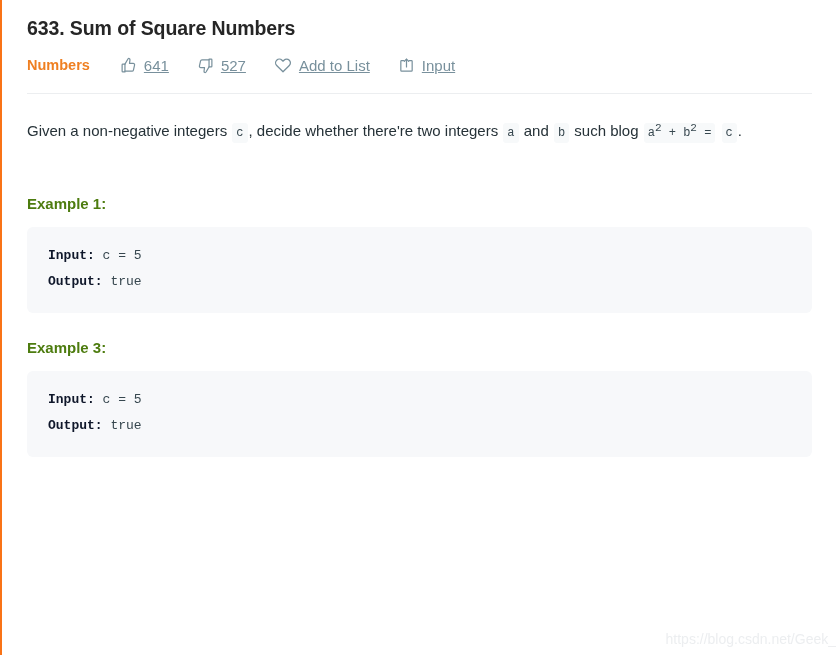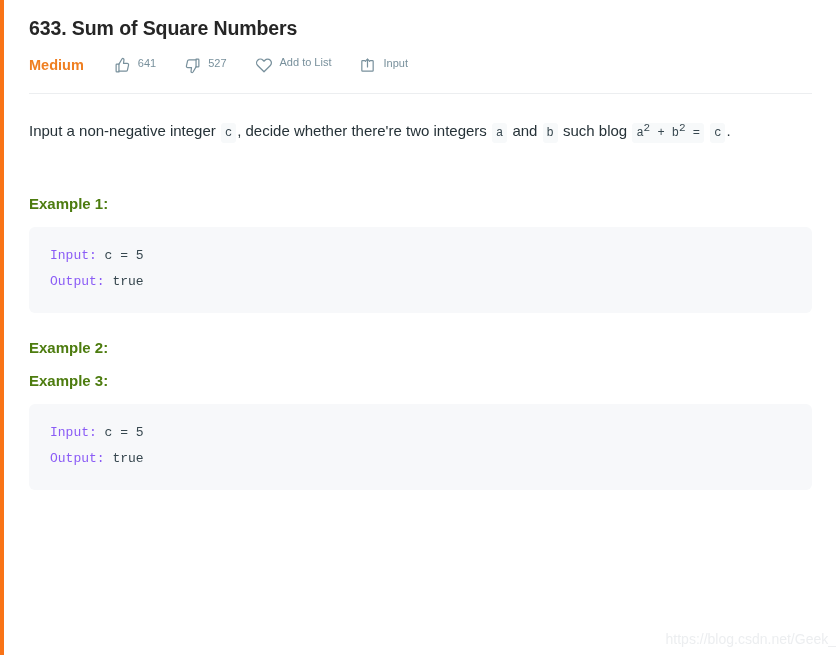--- a/index.html
+++ b/index.html
@@ -12,21 +12,21 @@
     height: 655px;
     overflow: hidden;
     font-family: "Liberation Sans", sans-serif;
     -webkit-font-smoothing: antialiased;
   }
   .page {
     position: relative;
     width: 836px;
     height: 655px;
     box-sizing: border-box;
-    border-left: 4px solid #f97316;
+    border-left: 2px solid #f97316;
     background: #ffffff;
   }
   .content {
     padding: 14px 24px 0 25px;
   }
 
   
   .problem-title {
     font-size: 19.5px;
     font-weight: bold;
@@ -45,25 +45,26 @@
   }
   .difficulty {
     font-size: 14.5px;
     color: #ef7f21;
     font-weight: 600;
     margin-right: 30px;
     white-space: nowrap;
   }
   .action-item {
     display: flex;
-    align-items: flex-start;
+    align-items: flex-end;
     color: #78909c;
-    font-size: 11px;
+    font-size: 15px;
     margin-right: 28px;
     white-space: nowrap;
+    text-decoration: underline;
   }
   .action-item .icn {
     display: inline-flex;
     align-items: center;
     justify-content: center;
     margin-right: 7px;
   }
   .action-item .lbl { color: #78909c; }
   .divider {
     border: 0;
@@ -110,22 +111,22 @@
     padding: 16px 20px 18px 21px;
     margin: 0 0 25px 0;
     font-family: "Liberation Mono", monospace;
     font-size: 13px;
     line-height: 26px;
     color: #37474f;
     max-width: 788px;
     box-sizing: border-box;
   }
   .code-block .k {
-    font-weight: normal;
-    color: #8b5cf6;
+    font-weight: bold;
+    color: #0f172a;
   }
   .code-line { white-space: pre; }
 
   
   .watermark {
     position: absolute;
     right: 0px;
     bottom: 8px;
     font-size: 14px;
     color: #eceef0;
@@ -137,21 +138,21 @@
 </head>
 <body>
 
 <div class="page">
   <div class="content">
 
     <h1 class="problem-title">633. Sum of Square Numbers</h1>
 
     <div class="action-bar">
 
-      <span class="difficulty">Medium</span>
+      <span class="difficulty">Numbers</span>
 
       <div class="action-item">
         <span class="icn">
           <svg width="17" height="17" viewBox="0 0 24 24" fill="none" stroke="#78909c" stroke-width="1.7" stroke-linecap="round" stroke-linejoin="round">
             <path d="M7 10v11H4a1 1 0 0 1-1-1v-9a1 1 0 0 1 1-1z"></path>
             <path d="M7 10l4.2-7.2a1.6 1.6 0 0 1 2.9 1.1L13.4 9h5.2a2 2 0 0 1 1.95 2.47l-1.6 7A2 2 0 0 1 17 20H7"></path>
           </svg>
         </span>
         <span class="lbl">641</span>
       </div>
@@ -184,37 +185,36 @@
           </svg>
         </span>
         <span class="lbl">Input</span>
       </div>
 
     </div>
 
     <hr class="divider">
 
     <p class="description">
-      <span>Input a non-negative integer</span>
+      <span>Given a non-negative integers</span>
       <code class="inline">c</code><span>, decide whether there're two integers</span>
       <code class="inline">a</code>
       <span>and</span>
       <code class="inline">b</code>
       <span>such blog</span>
       <code class="inline"><span>a</span><sup>2</sup><span> + </span><span>b</span><sup>2</sup><span> =</span></code>
       <code class="inline">c</code><span>.</span>
     </p>
 
     <h2 class="example-heading">Example 1:</h2>
     <div class="code-block">
       <div class="code-line"><span class="k">Input:</span><span> c = 5</span></div>
       <div class="code-line"><span class="k">Output:</span><span> true</span></div>
     </div>
 
-    <h2 class="example-heading">Example 2:</h2>
 
     <h2 class="example-heading">Example 3:</h2>
     <div class="code-block">
       <div class="code-line"><span class="k">Input:</span><span> c = 5</span></div>
       <div class="code-line"><span class="k">Output:</span><span> true</span></div>
     </div>
 
   </div>
 
   <div class="watermark">https://blog.csdn.net/Geek_</div>

